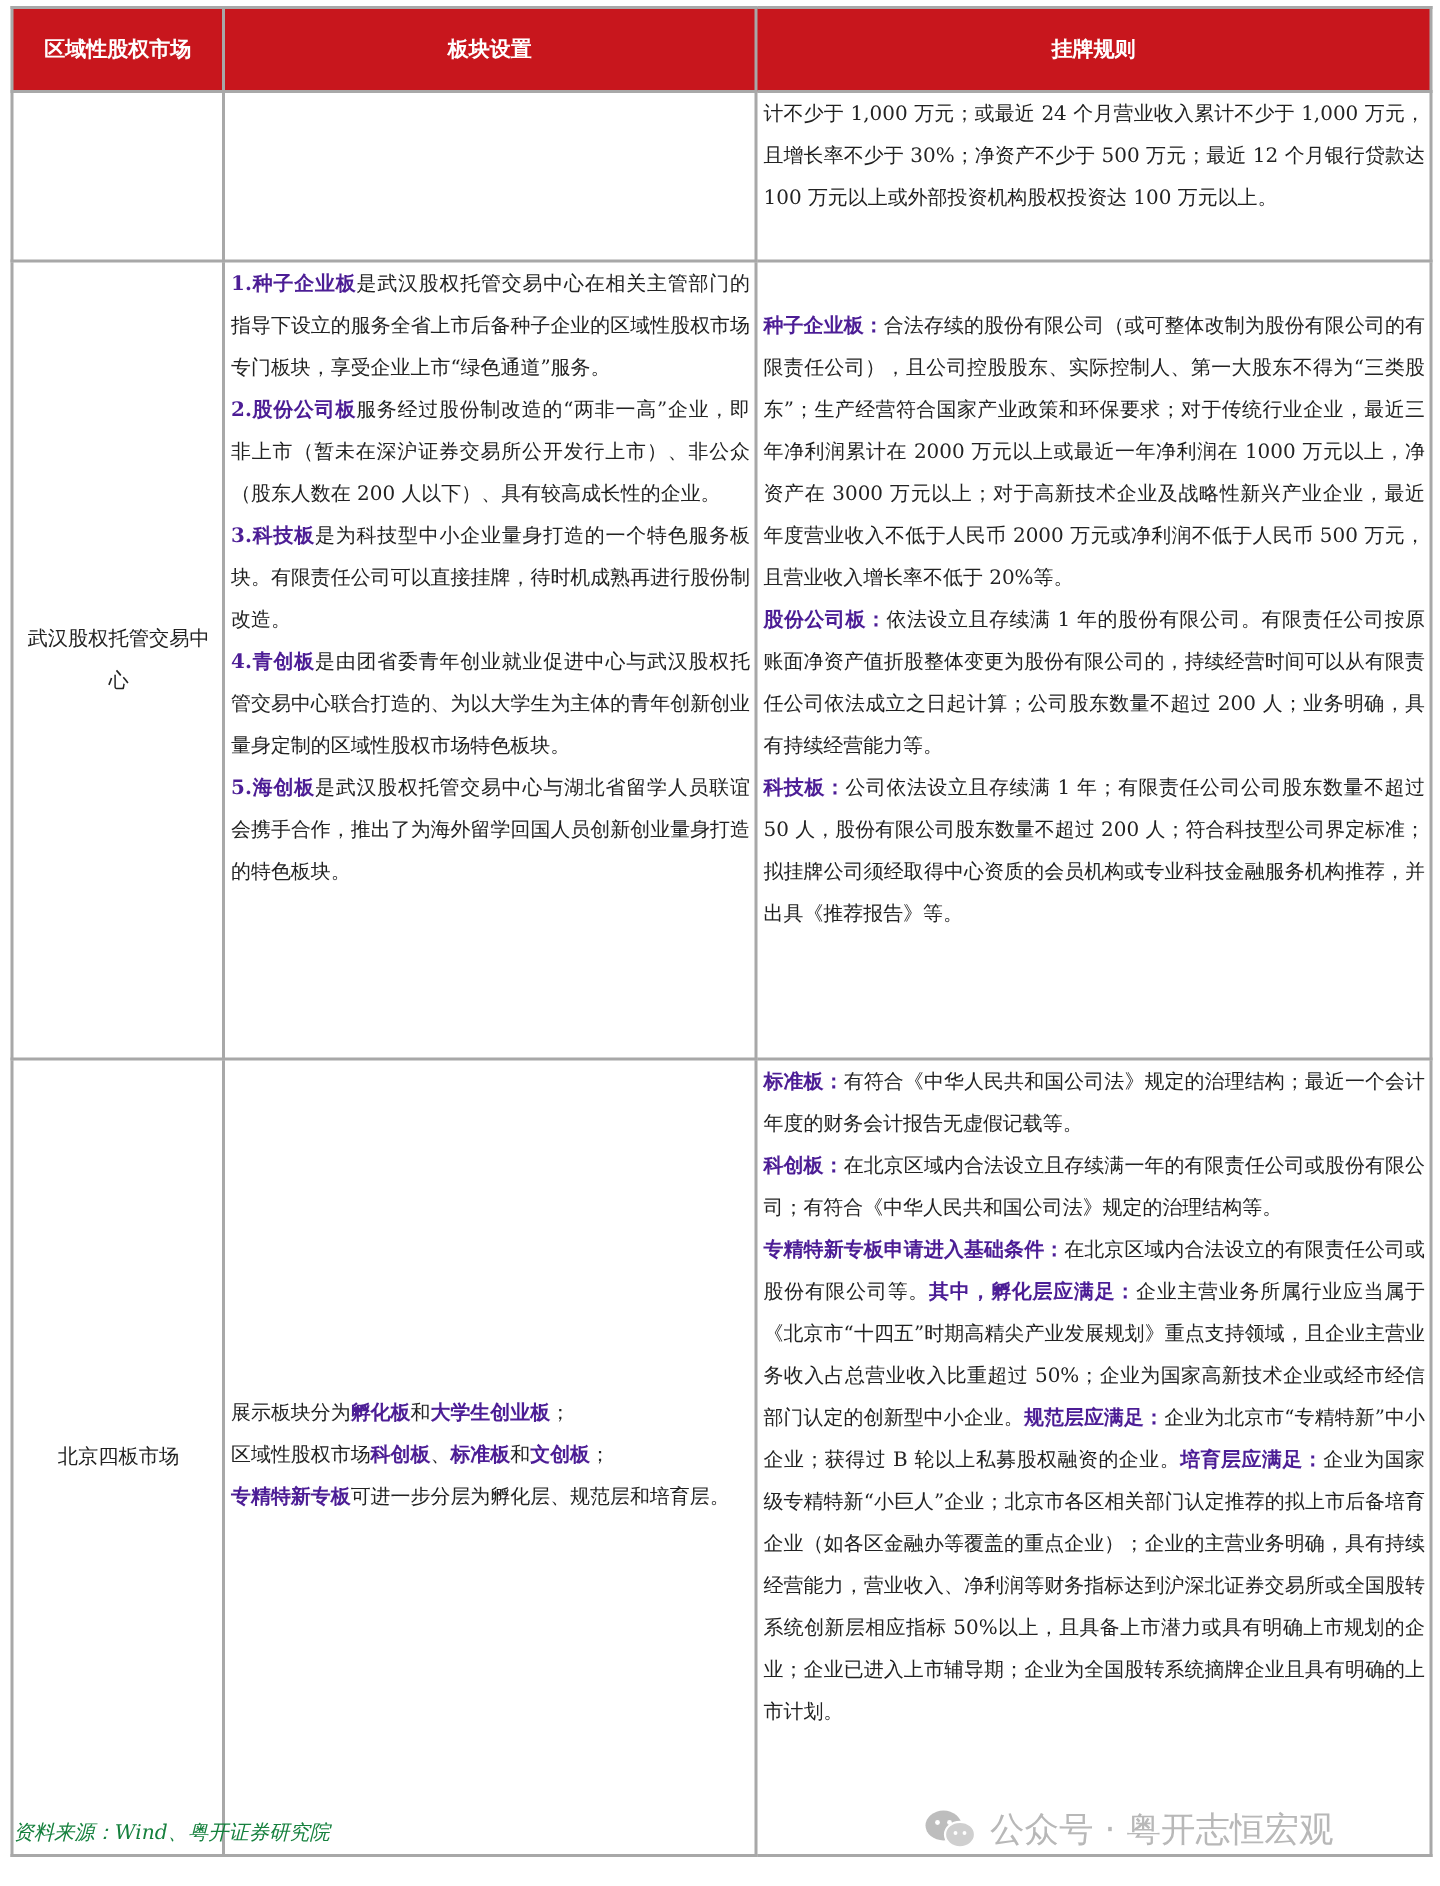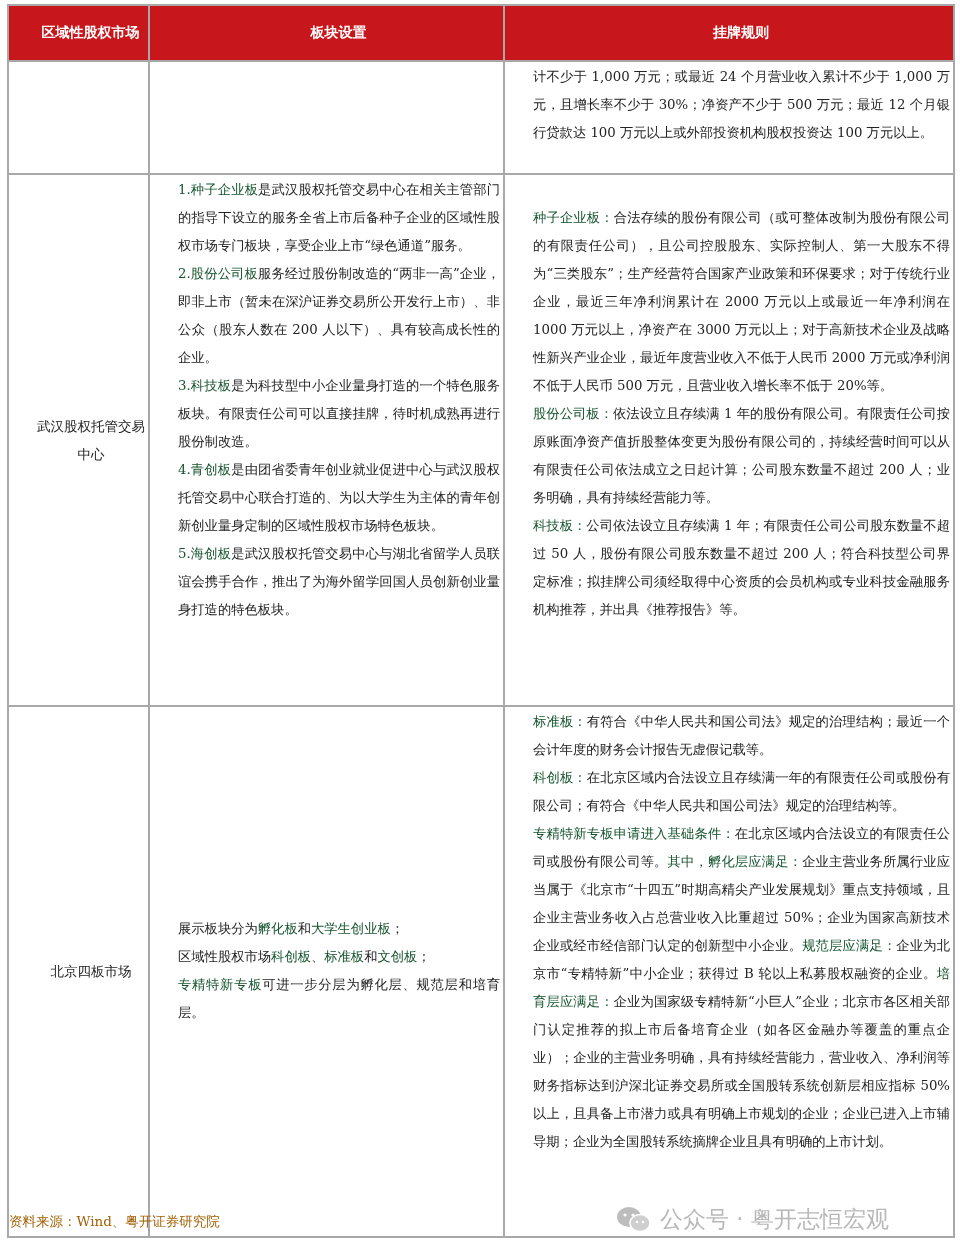--- a/index.html
+++ b/index.html
@@ -1,30 +1,30 @@
 <!DOCTYPE html>
 <html><head>
   <meta charset="utf-8">
   <style>
     html, body { margin: 0; padding: 0; background: #ffffff; }
     body { width: 960px; height: 1257px; position: relative; overflow: hidden;
            font-family: "DejaVu Serif", "Liberation Serif", serif; color: #222; }
     table.main { position: absolute; left: 7px; top: 4px; width: 946px; border-collapse: collapse; table-layout: fixed; }
-    table.main td, table.main th { border: 2px solid #a8a8a8; vertical-align: top; padding-left: 28px; }
+    table.main td, table.main th { border: 2px solid #a8a8a8; vertical-align: top; }
     col.c1 { width: 141px; } col.c2 { width: 355px; } col.c3 { width: 450px; }
     th { background: #c8161d; color: #fff; font-family: "DejaVu Sans", "Liberation Sans", sans-serif;
          font-size: 14px; font-weight: bold; height: 54px; vertical-align: middle !important; text-align: center; padding: 0 4px; }
     td { font-size: 13.3px; line-height: 28px; padding: 1px 3px 2px 4px; }
     td.market { text-align: center; vertical-align: middle !important; font-size: 13.5px; border-radius: 23px; }
     .para { margin: 0; text-align: justify; }
-    b { font-weight: normal; color: #14532d; }
+    b { font-weight: bold; color: #4c1d95; }
     .row1 td { height: 108px; }
     .row2 td { height: 499px; }
     .row3 td { height: 526px; margin-left: 21px; }
-    .source { position: absolute; left: 9px; top: 1213px; font-size: 13.5px; color: #a16207; }
+    .source { position: absolute; left: 9px; top: 1213px; font-style: italic; font-size: 13.5px; color: #15803d; }
     .watermark { position: absolute; left: 616px; top: 1204px; display: flex; align-items: center; gap: 8px;
                  font-family: "DejaVu Sans", sans-serif; font-size: 23px; color: #b8b8b8; }
     .wm-icon { width: 36px; height: 28px; }
   </style>
 </head>
 <body>
 
 <table class="main">
   <colgroup>
       <col class="c1">

